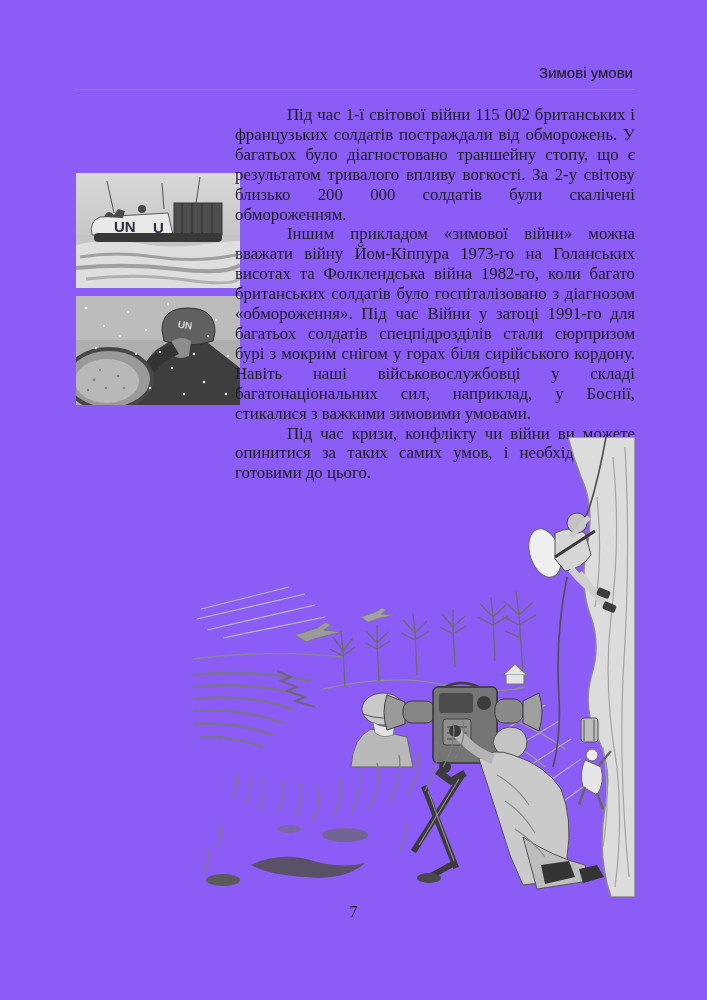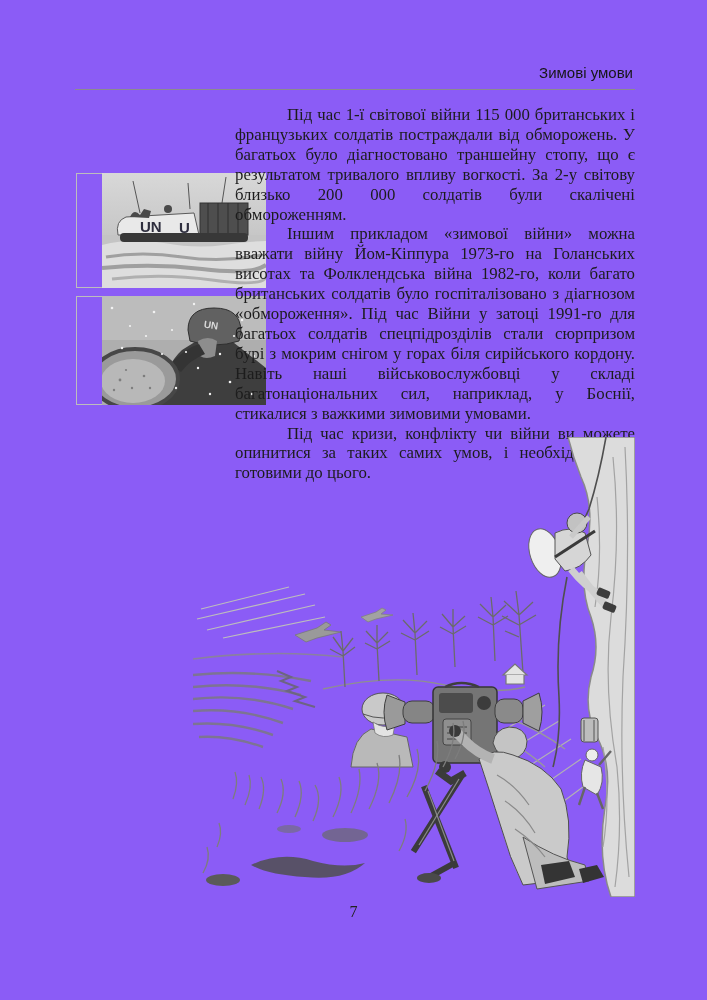--- a/index.html
+++ b/index.html
@@ -28,21 +28,20 @@
   .body-text p{
     margin:0;
     font-size:16.8px;line-height:19.9px;
     text-align:justify;
     text-indent:52px;
   }
   .photo{
     position:absolute;left:76px;
     box-shadow:0 0 0 1px #bdbdbd inset;
     overflow:hidden;
-    padding-left:26px;
   }
   .photo svg{display:block;width:100%;height:100%;}
   .photo-1{top:173px;width:164px;height:115px;}
   .photo-2{top:296px;width:164px;height:109px;}
   .illustration{
     position:absolute;top:437px;left:193px;width:442px;height:460px;
   }
   .illustration svg{display:block;width:100%;height:100%;}
   .page-number{
     position:absolute;top:903px;left:0;width:707px;
@@ -129,21 +128,21 @@
           <circle cx="20" cy="52" r="1.2"></circle>
           <circle cx="108" cy="98" r="1.2"></circle>
         <circle cx="44" cy="40" r="1.1"></circle>
           <circle cx="132" cy="40" r="1.1"></circle>
           <circle cx="84" cy="56" r="1.1"></circle>
       </g>
     </svg>
   </div>
 
   <div class="body-text">
-    <p>Під час 1-ї світової війни 115 000 британських і французьких солдатів постраждали від обморожень. У багатьох було діагностовано траншейну стопу, що є результатом тривалого впливу вогкості. За 2-у світову близько 200 000 солдатів були скалічені обмороженням.</p>
+    <p>Під час 1-ї світової війни 115 002 британських і французьких солдатів постраждали від обморожень. У багатьох було діагностовано траншейну стопу, що є результатом тривалого впливу вогкості. За 2-у світову близько 200 000 солдатів були скалічені обмороженням.</p>
     <p>Іншим прикладом «зимової війни» можна вважати війну Йом-Кіппура 1973-го на Голанських висотах та Фолклендська війна 1982-го, коли багато британських солдатів було госпіталізовано з діагнозом «обмороження». Під час Війни у затоці 1991-го для багатьох солдатів спецпідрозділів стали сюрпризом бурі з мокрим снігом у горах біля сирійського кордону. Навіть наші військовослужбовці у складі багатонаціональних сил, наприклад, у Боснії, стикалися з важкими зимовими умовами.</p>
     <p>Під час кризи, конфлікту чи війни ви можете опинитися за таких самих умов, і необхідно бути готовими до цього.</p>
   </div>
 
   <div class="illustration">
     <svg viewBox="0 0 442 460">
 
       <g stroke="#bdbdbd" stroke-width="1.2">
         <line x1="8" y1="172" x2="96" y2="150"></line>
           <line x1="4" y1="182" x2="112" y2="157"></line>

